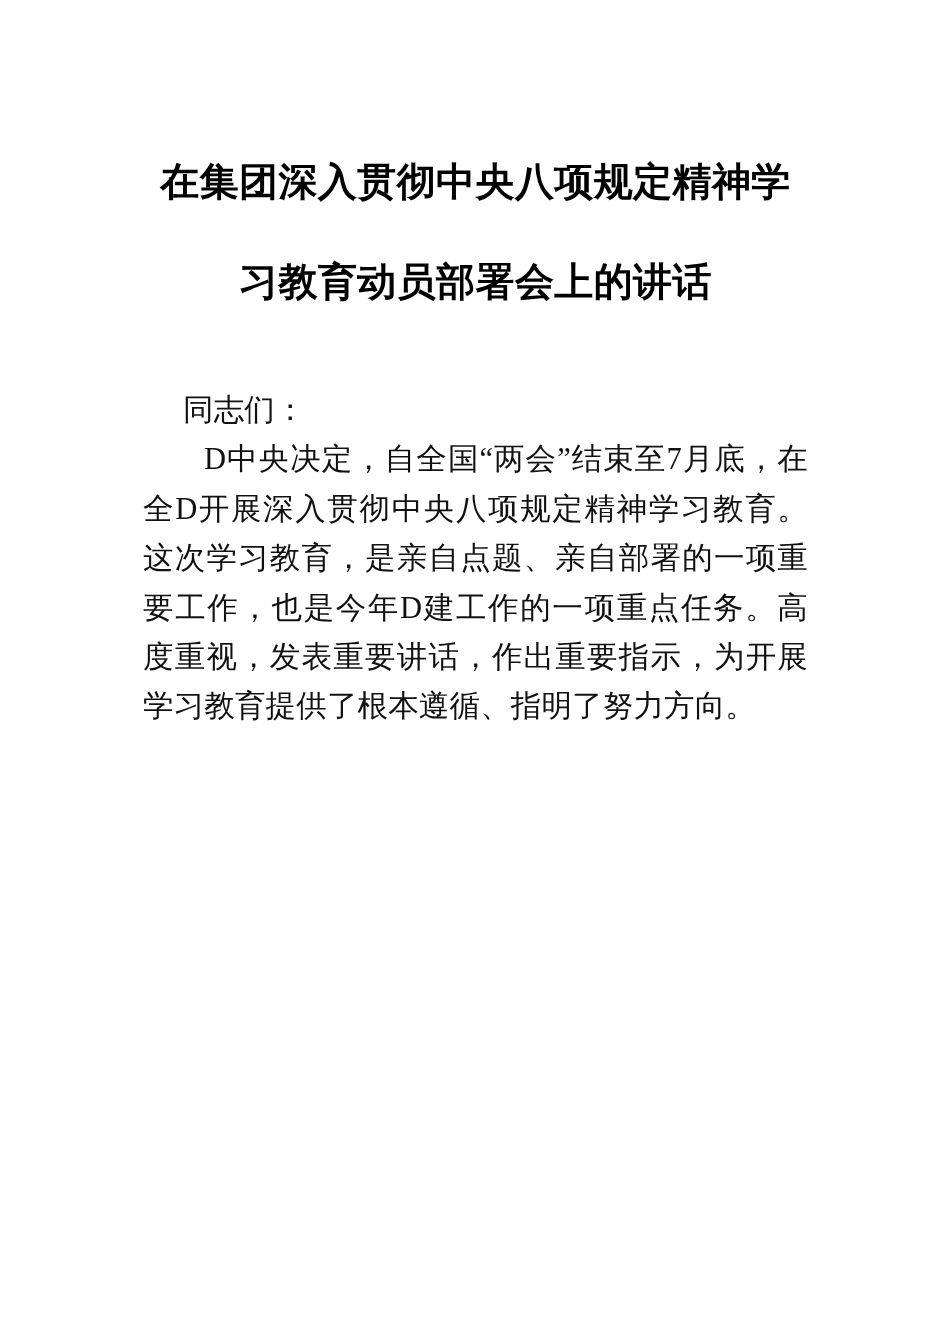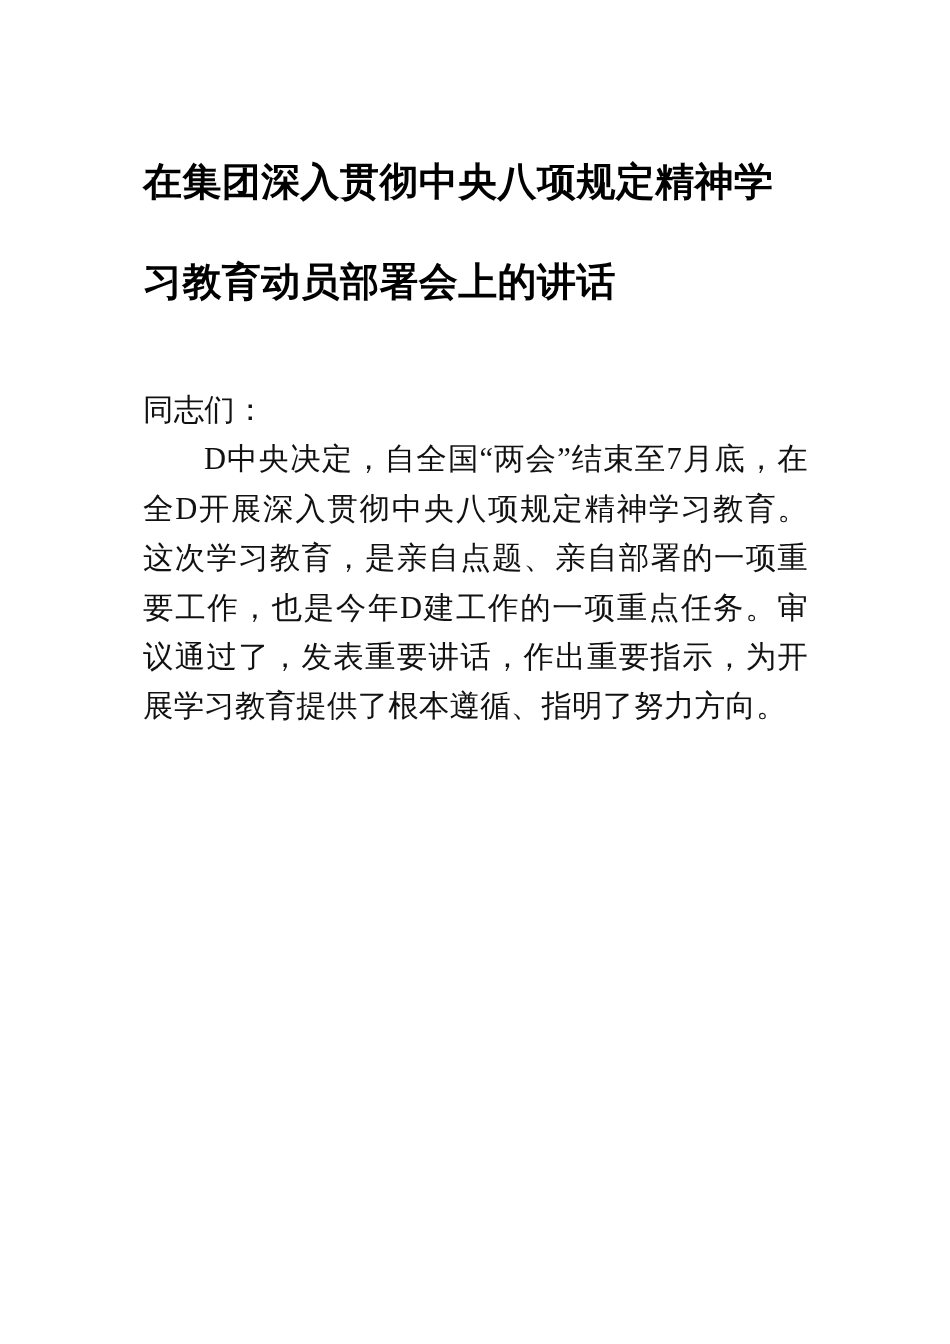--- a/index.html
+++ b/index.html
@@ -21,21 +21,21 @@
   .doc-title {
     position: absolute;
     left: 143px;
     top: 106px;
     width: 665px;
     font-family: Liberation Sans, sans-serif;
     font-weight: 700;
     font-size: 39px;
     line-height: 100px;
     color: #000000;
-    text-align: left;
+    text-align: center;
     letter-spacing: 0.4px;
     white-space: normal;
     word-break: break-all;
   }
   .body-block {
     position: absolute;
     left: 143px;
     top: 386px;
     width: 665px;
   }
@@ -49,31 +49,32 @@
     text-justify: inter-character;
     text-align-last: left;
     word-break: break-all;
     letter-spacing: 0.15px;
   }
   .para.indent {
     text-indent: 2em;
   }
   .salutation {
     text-indent: 0;
+    margin-left: 40px;
   }
 </style>
 </head>
 <body>
 
 <div class="page">
 
   <h1 class="doc-title">在集团深入贯彻中央八项规定精神学习教育动员部署会上的讲话</h1>
 
   <div class="body-block">
 
     <p class="para salutation">同志们：</p>
 
-    <p class="para indent">D中央决定，自全国“两会”结束至7月底，在全D开展深入贯彻中央八项规定精神学习教育。这次学习教育，是亲自点题、亲自部署的一项重要工作，也是今年D建工作的一项重点任务。审议通过了，发表重要讲话，作出重要指示，为开展学习教育提供了根本遵循、指明了努力方向。</p>
+    <p class="para indent">D中央决定，自全国“两会”结束至7月底，在全D开展深入贯彻中央八项规定精神学习教育。这次学习教育，是亲自点题、亲自部署的一项重要工作，也是今年D建工作的一项重点任务。高度重视，发表重要讲话，作出重要指示，为开展学习教育提供了根本遵循、指明了努力方向。</p>
 
 
   </div>
 
 </div>
 
 </body></html>

